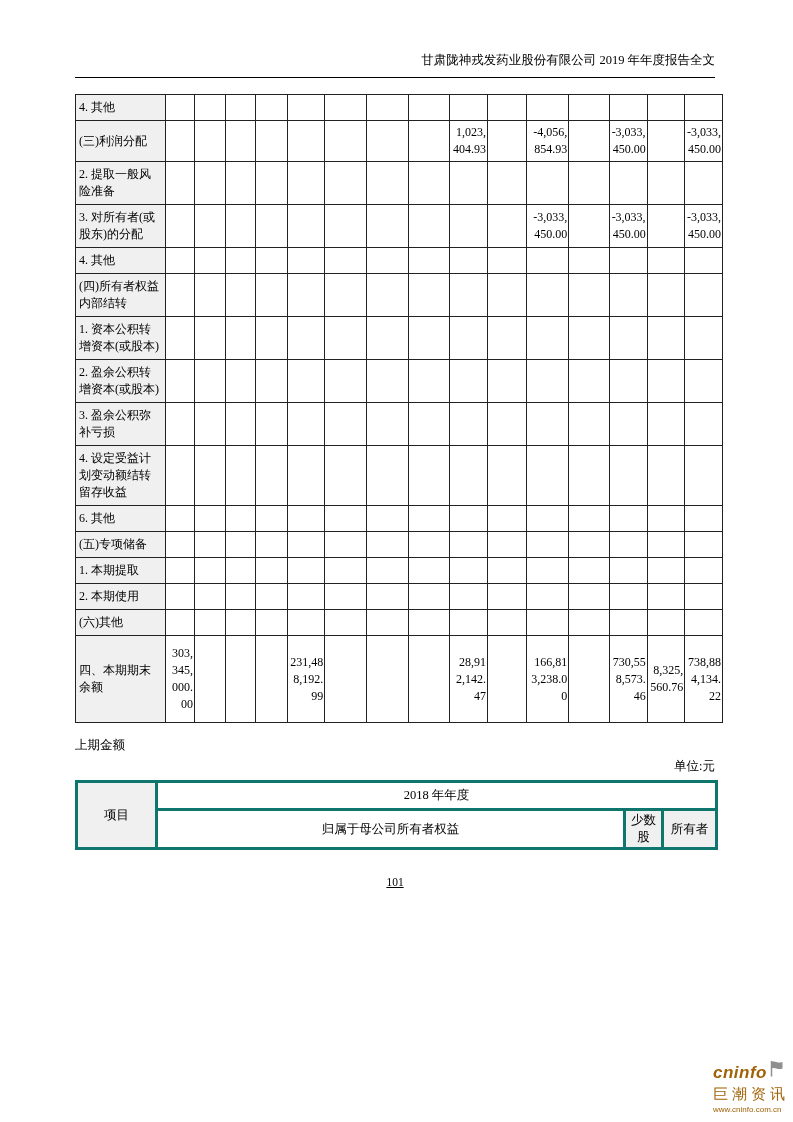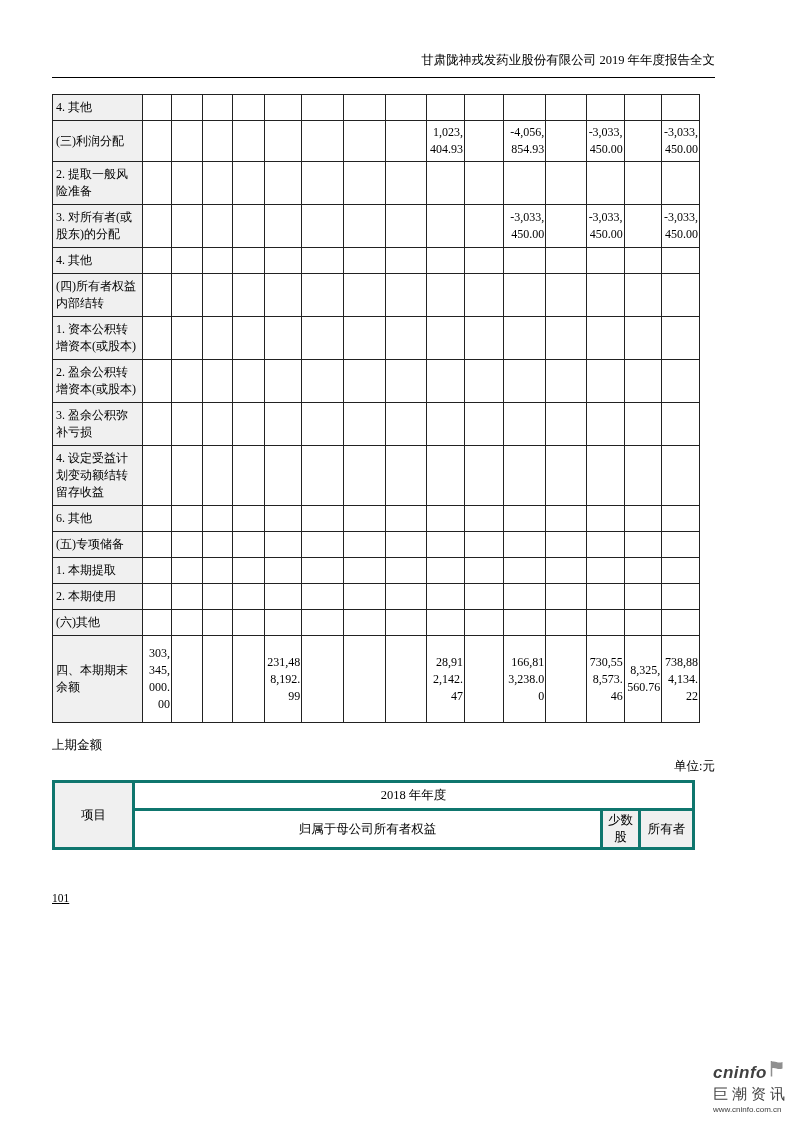--- a/index.html
+++ b/index.html
@@ -6,21 +6,21 @@
   body {
     width: 793px; height: 1122px;
     background: #ffffff;
     color: #000000;
     font-family: "Liberation Serif", "DejaVu Serif", serif;
     overflow: hidden;
   }
   .page {
     position: relative;
     width: 793px; height: 1122px;
-    padding: 52px 78px 0 52px;
+    padding: 52px 78px 0 75px;
     box-sizing: border-box;
   }
   .report-header { text-align: right; font-size: 12.5px; line-height: 16px; }
   .header-rule { border-top: 1px solid #000; margin-top: 9px; height: 0; }
 
   .equity-table {
     margin-top: 16px;
     width: 648px;
     border-collapse: collapse;
     table-layout: fixed;
@@ -42,25 +42,25 @@
     margin-top: 5px;
     width: 640px;
     border-collapse: collapse;
     table-layout: fixed;
     font-size: 12.5px;
   }
   .second-table td { border: 3px solid #0f766e; height: 23px; padding: 1px 2px; }
   .gray { background: #f0f0f0; margin-top: 28px; }
   .center { text-align: center; vertical-align: middle; }
 
-  .page-number { margin-top: 42px; text-align: left; font-size: 11.5px; text-decoration: underline; }
+  .page-number { margin-top: 26px; text-align: center; font-size: 11.5px; text-decoration: underline; }
 
   .cninfo-logo {
     position: absolute; right: 4px; bottom: 8px;
-    color: #404040;
+    color: #a16207;
     font-family: "Liberation Sans", "DejaVu Sans", sans-serif;
     text-align: left;
   }
   .logo-row { display: flex; align-items: flex-end; gap: 2px; }
   .logo-brand { font-size: 17px; font-weight: bold; font-style: italic; letter-spacing: 0.5px; line-height: 17px; }
   .logo-cn { font-size: 15px; letter-spacing: 4px; margin-top: 4px; white-space: nowrap; }
   .logo-url { font-size: 8px; margin-top: 1px; white-space: nowrap; }
 </style>
 </head>
 <body>

